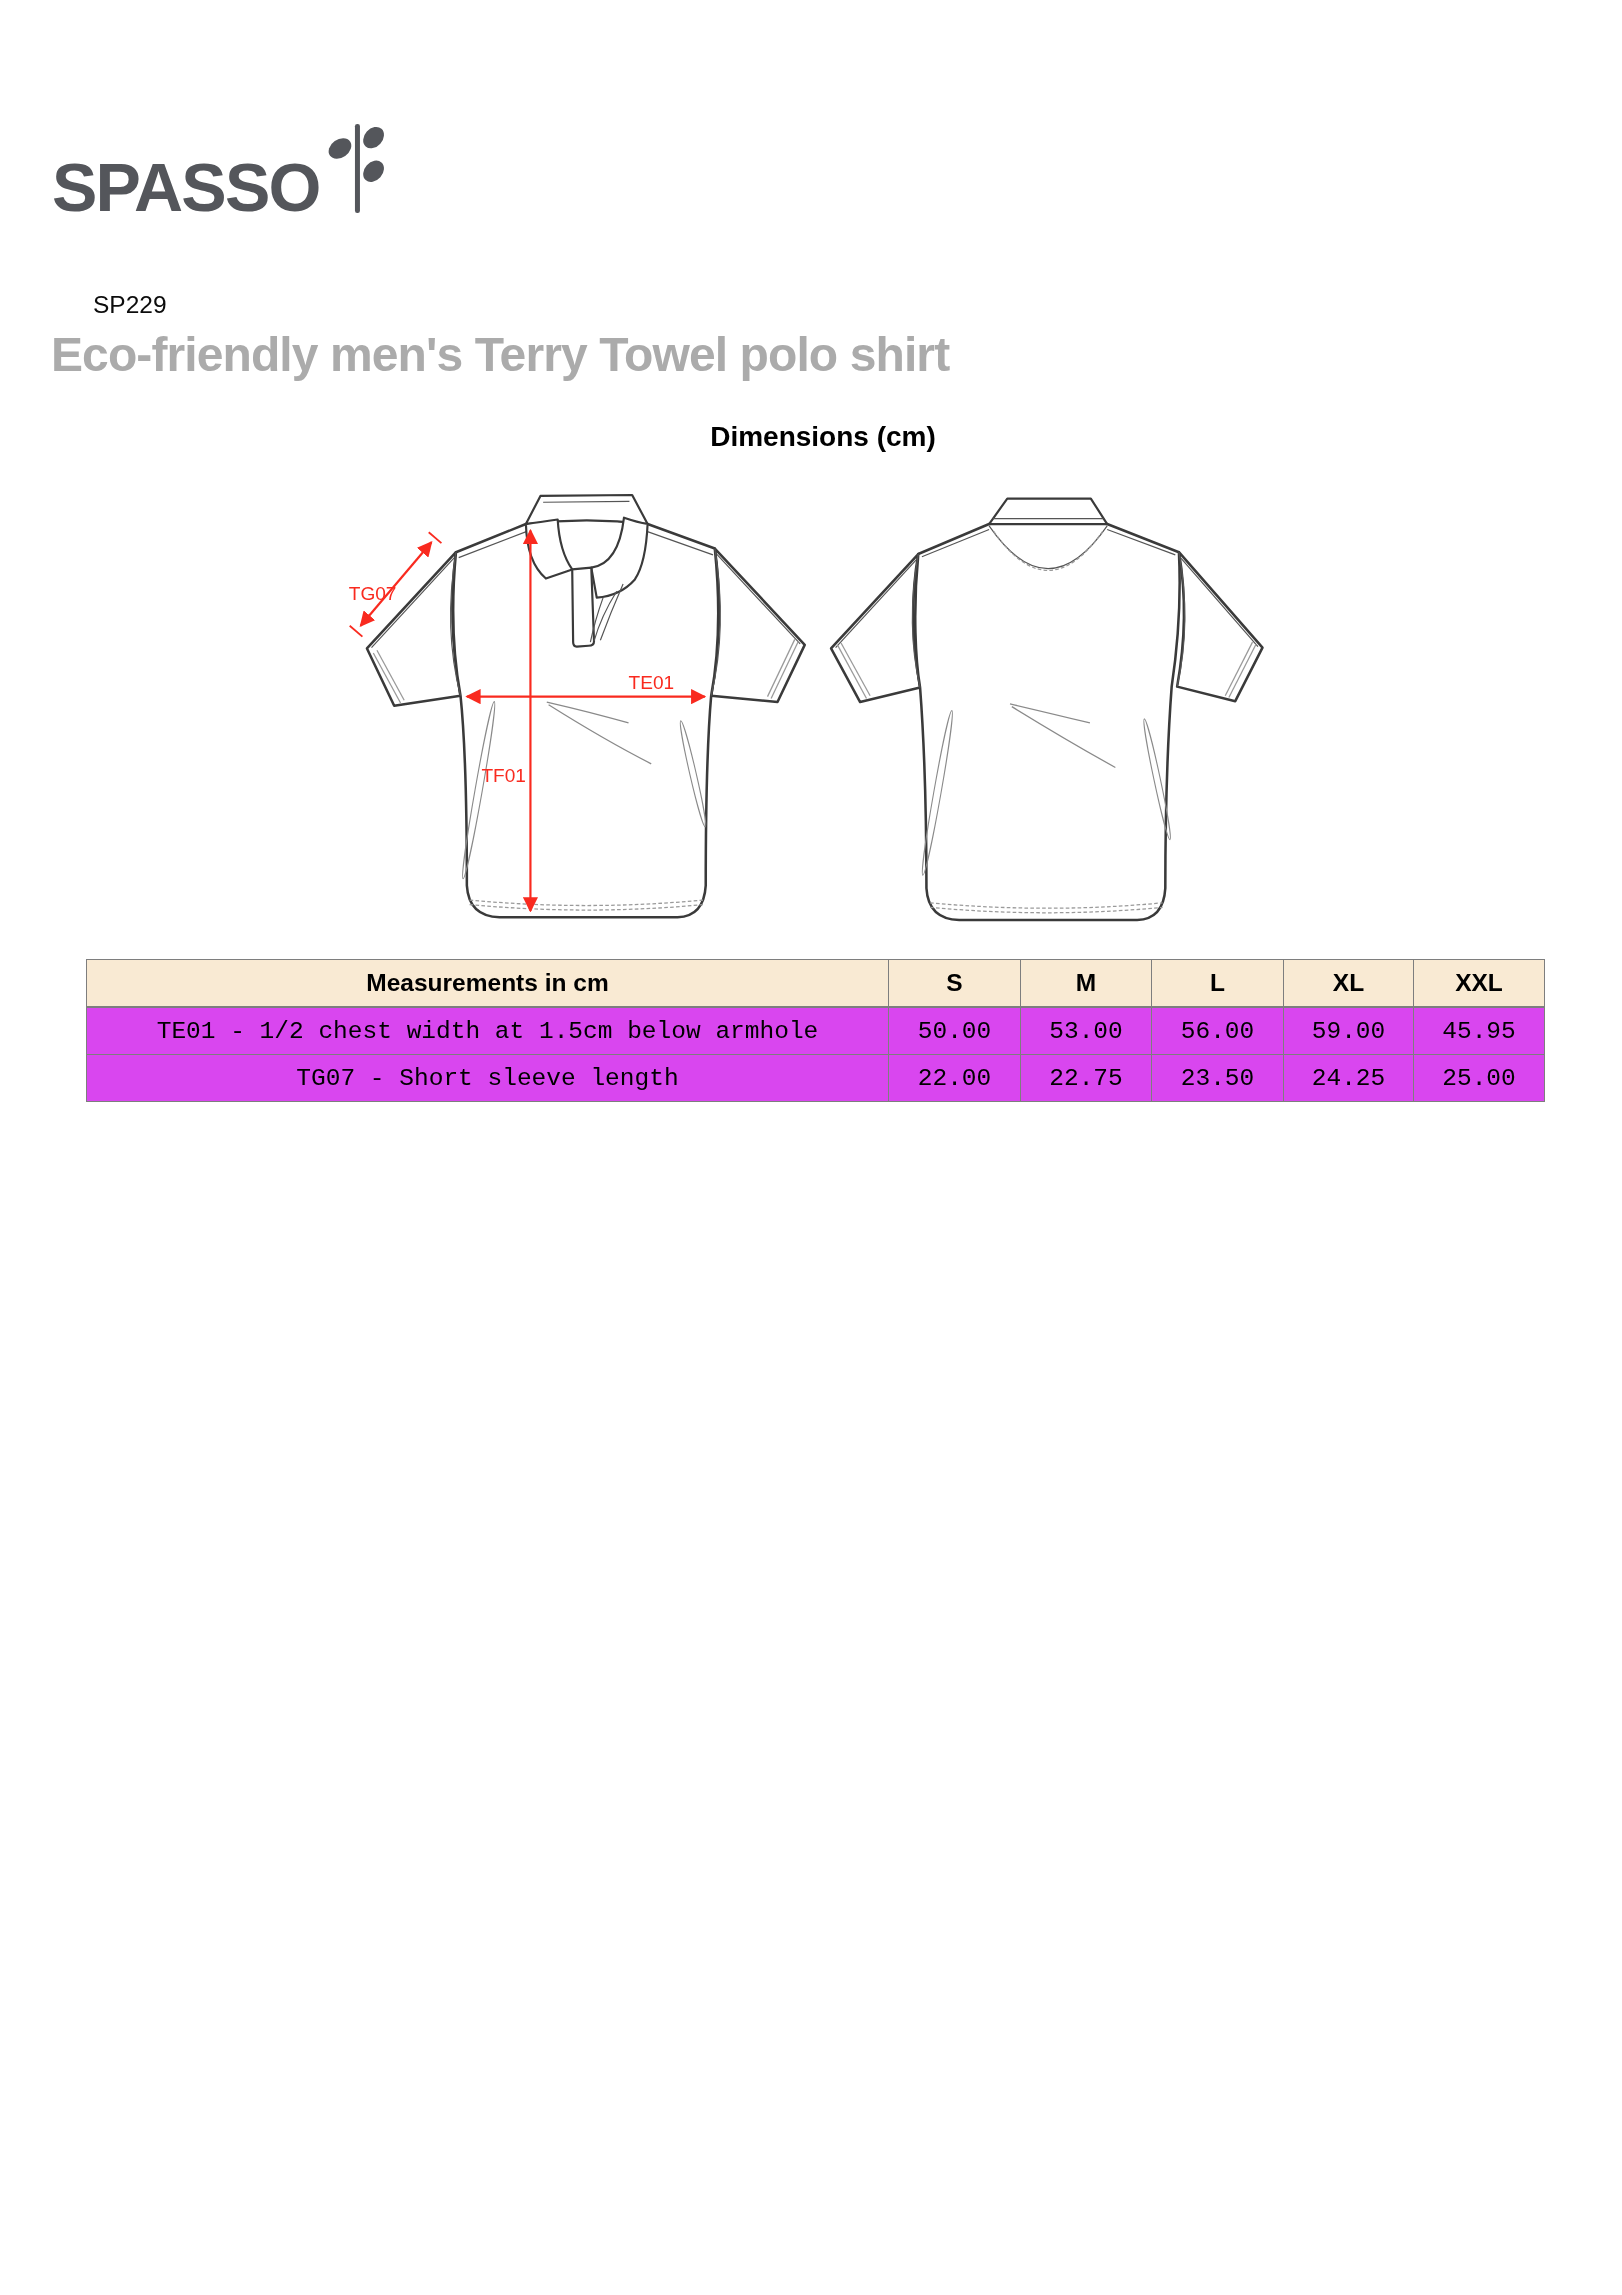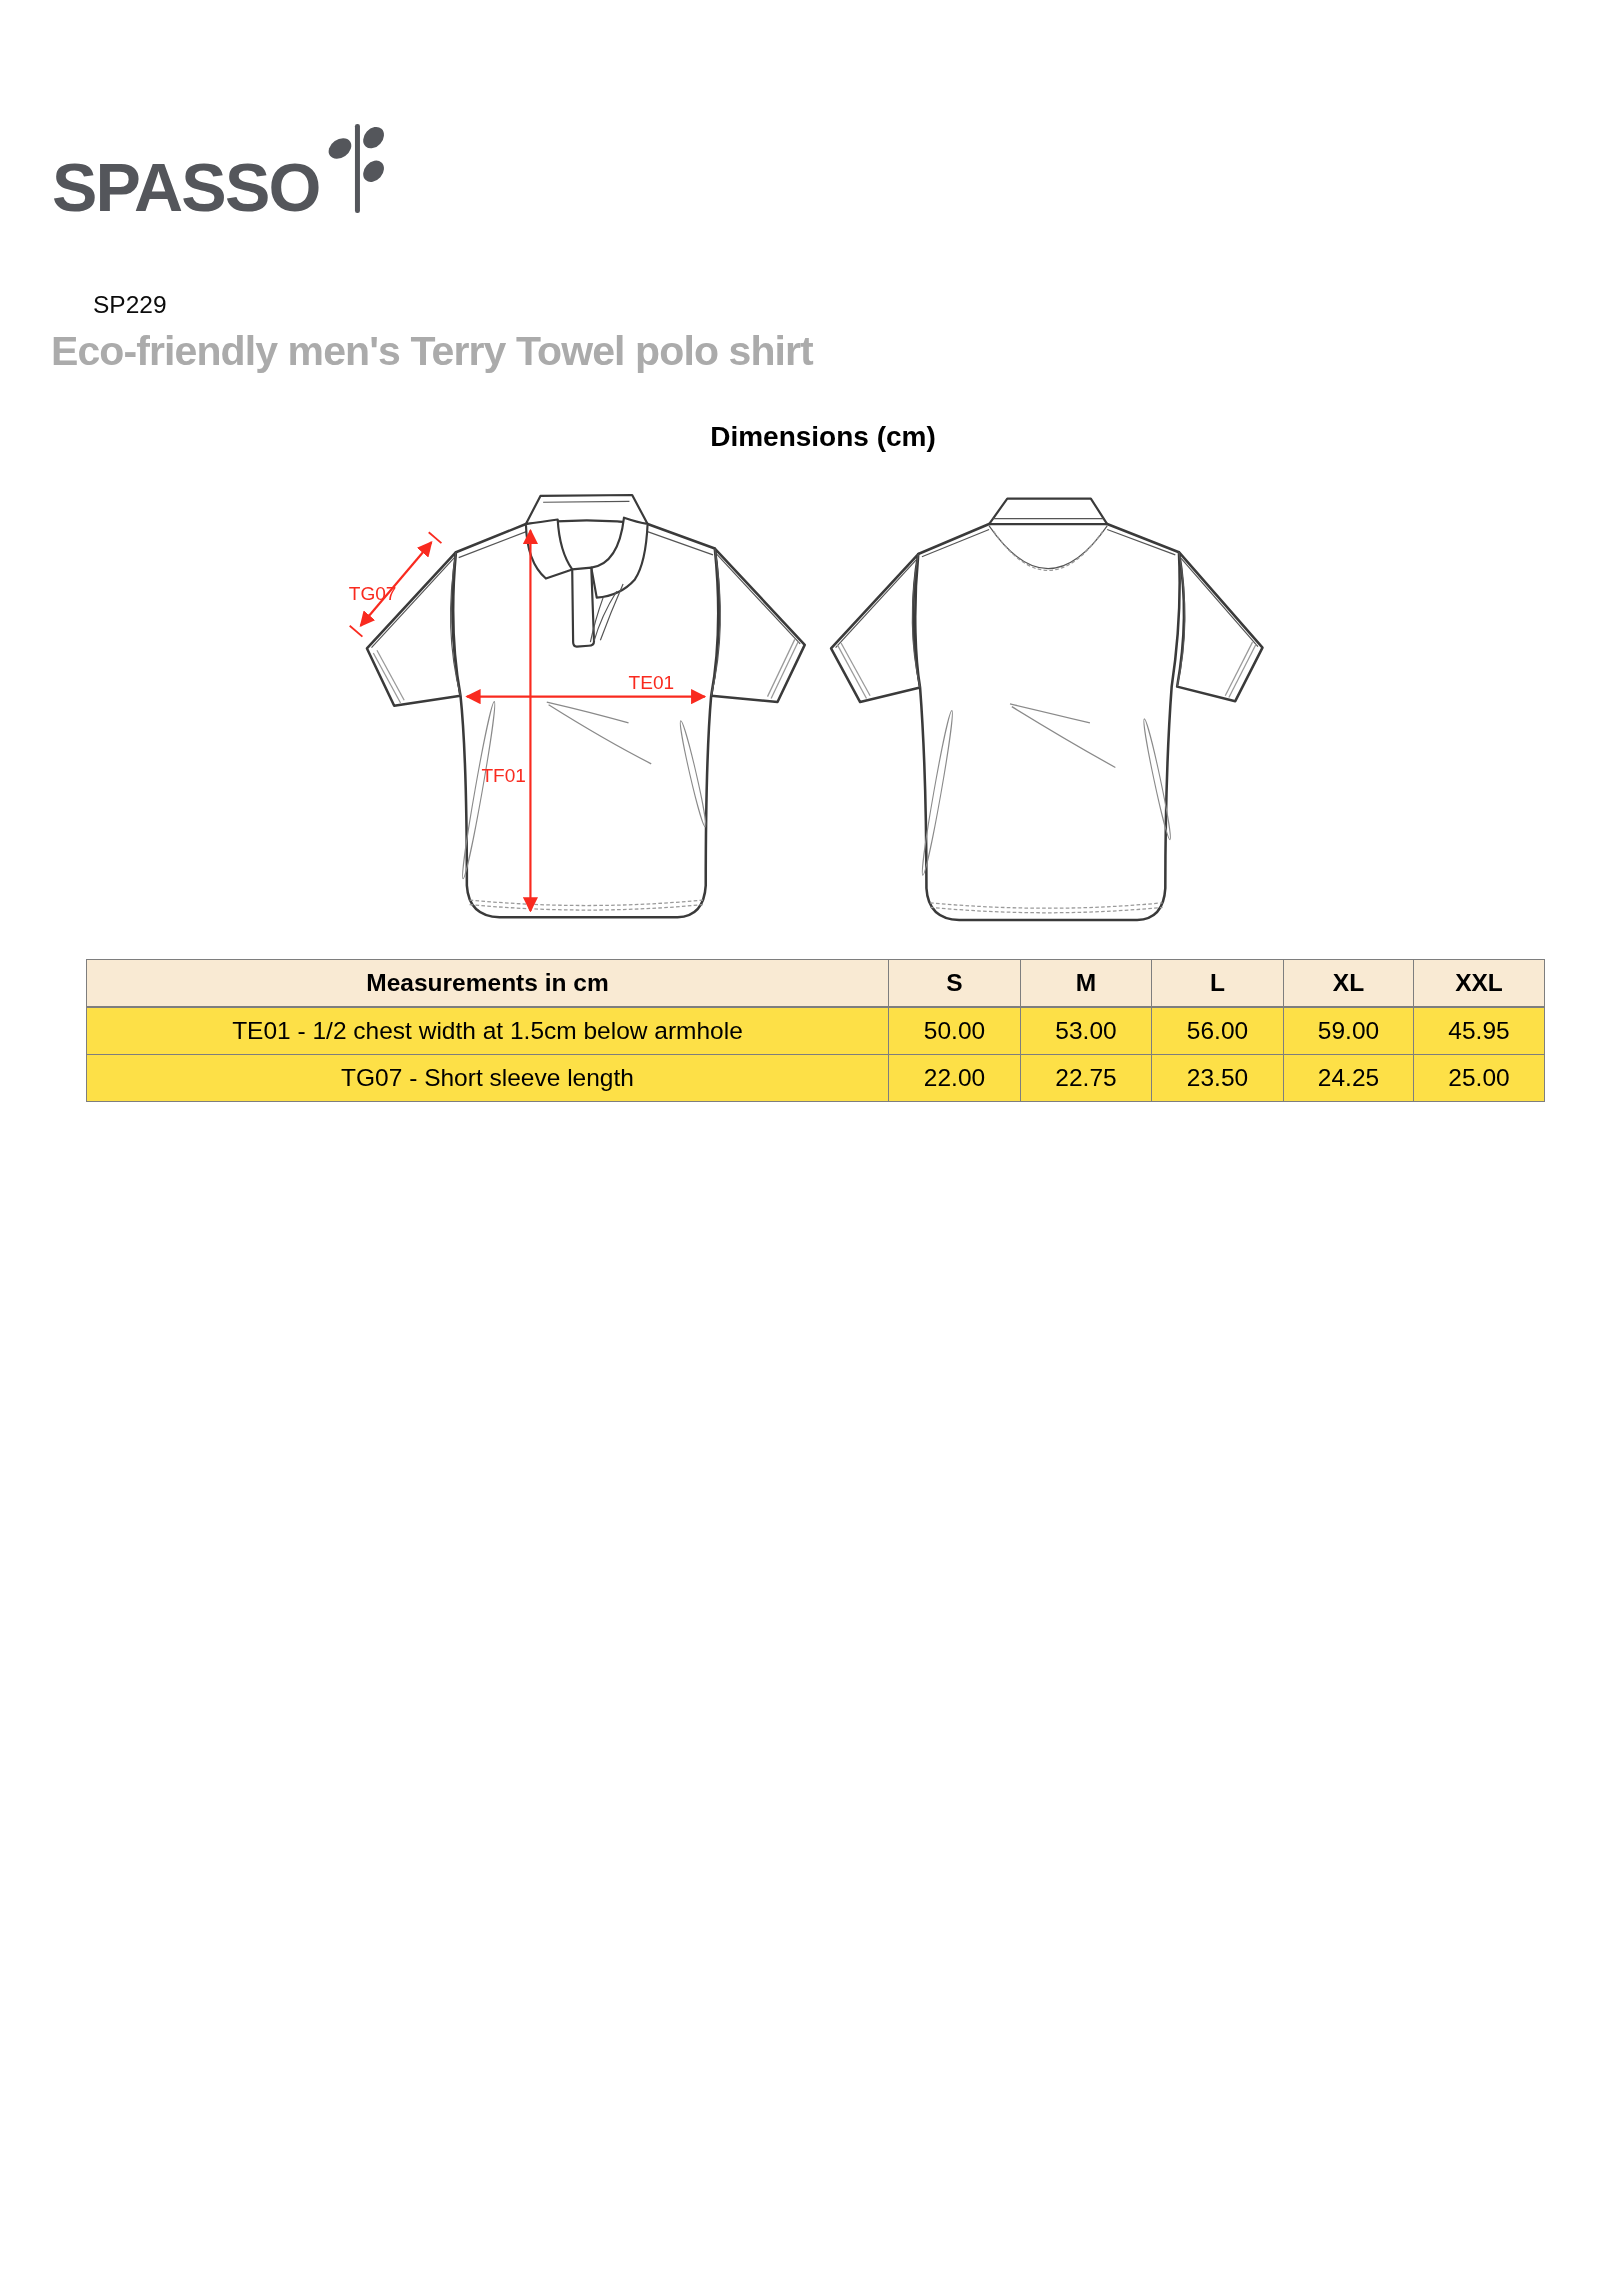--- a/index.html
+++ b/index.html
@@ -2,32 +2,32 @@
 <html style="--red: #f92a1f; --logo-color: #54565b; --title-color: #ababab; --header-bg: #f9ead3; --border-color: #7e7e7e;font-size:14.5px"><head>
 <meta charset="utf-8">
 <style>
   html,body{margin:0;padding:0;background:#ffffff;}
   .page{position:relative;width:1623px;height:2170px;background:#fff;overflow:hidden;
         font-family:"Liberation Sans", sans-serif;border-radius:15px;}
   .logo-text{position:absolute;left:52px;top:153px;font-size:68px;font-weight:700;
              letter-spacing:-1.8px;color:var(--logo-color,#54565b);line-height:1;}
   .logo-icon{position:absolute;left:300px;top:114px;}
   .sku{position:absolute;left:53px;top:291px;font-size:24.5px;color:#0c0c0c;line-height:1.15;margin-left:40px;}
-  .title{position:absolute;left:51px;top:329px;font-size:41px;font-weight:700;
+  .title{position:absolute;left:51px;top:329px;font-size:48px;font-weight:700;
          letter-spacing:-0.9px;color:var(--title-color,#ababab);line-height:1.1;margin:0;}
   .dim-heading{position:absolute;left:0;top:421px;width:1646px;text-align:center;
                font-size:28px;font-weight:700;color:#000;margin:0;}
   .diagram{position:absolute;left:212px;top:475px;width:1200px;height:495px;}
   .dim-label{font-family:"Liberation Sans", sans-serif;font-size:21px;fill:var(--red,#f92a1f);}
   table.meas{position:absolute;left:86px;top:959px;width:1457px;border-collapse:collapse;
              table-layout:fixed;font-size:24.5px;color:#000;}
   table.meas th, table.meas td{border:1.8px solid var(--border-color,#7e7e7e);
              text-align:center;vertical-align:middle;padding:0 17px;height:46px;}
   table.meas th{background:var(--header-bg,#f9ead3);font-weight:700;border-bottom-width:2.7px;}
-  table.meas td{background:#fde047;font-weight:400;}
+  table.meas td{background:#d946ef;font-weight:400;font-family:Liberation Mono, monospace;}
   .outline{fill:#ffffff;stroke:#3a3a3a;stroke-width:2.8;stroke-linejoin:round;}
   .collar{fill:#ffffff;stroke:#3a3a3a;stroke-width:2.4;stroke-linejoin:round;}
   .seam{fill:none;stroke:#555;stroke-width:1.3;}
   .stitch{fill:none;stroke:#9a9a9a;stroke-width:1.4;}
   .hemstitch{fill:none;stroke:#9a9a9a;stroke-width:1.4;stroke-dasharray:4 2.5;}
   .crease{fill:none;stroke:#8a8a8a;stroke-width:1.4;}
   .fold{fill:none;stroke:#8a8a8a;stroke-width:1.2;}
   .redline{fill:none;stroke:var(--red,#f92a1f);stroke-width:2.4;}
   .redtick{fill:none;stroke:var(--red,#f92a1f);stroke-width:2;}
 </style>

